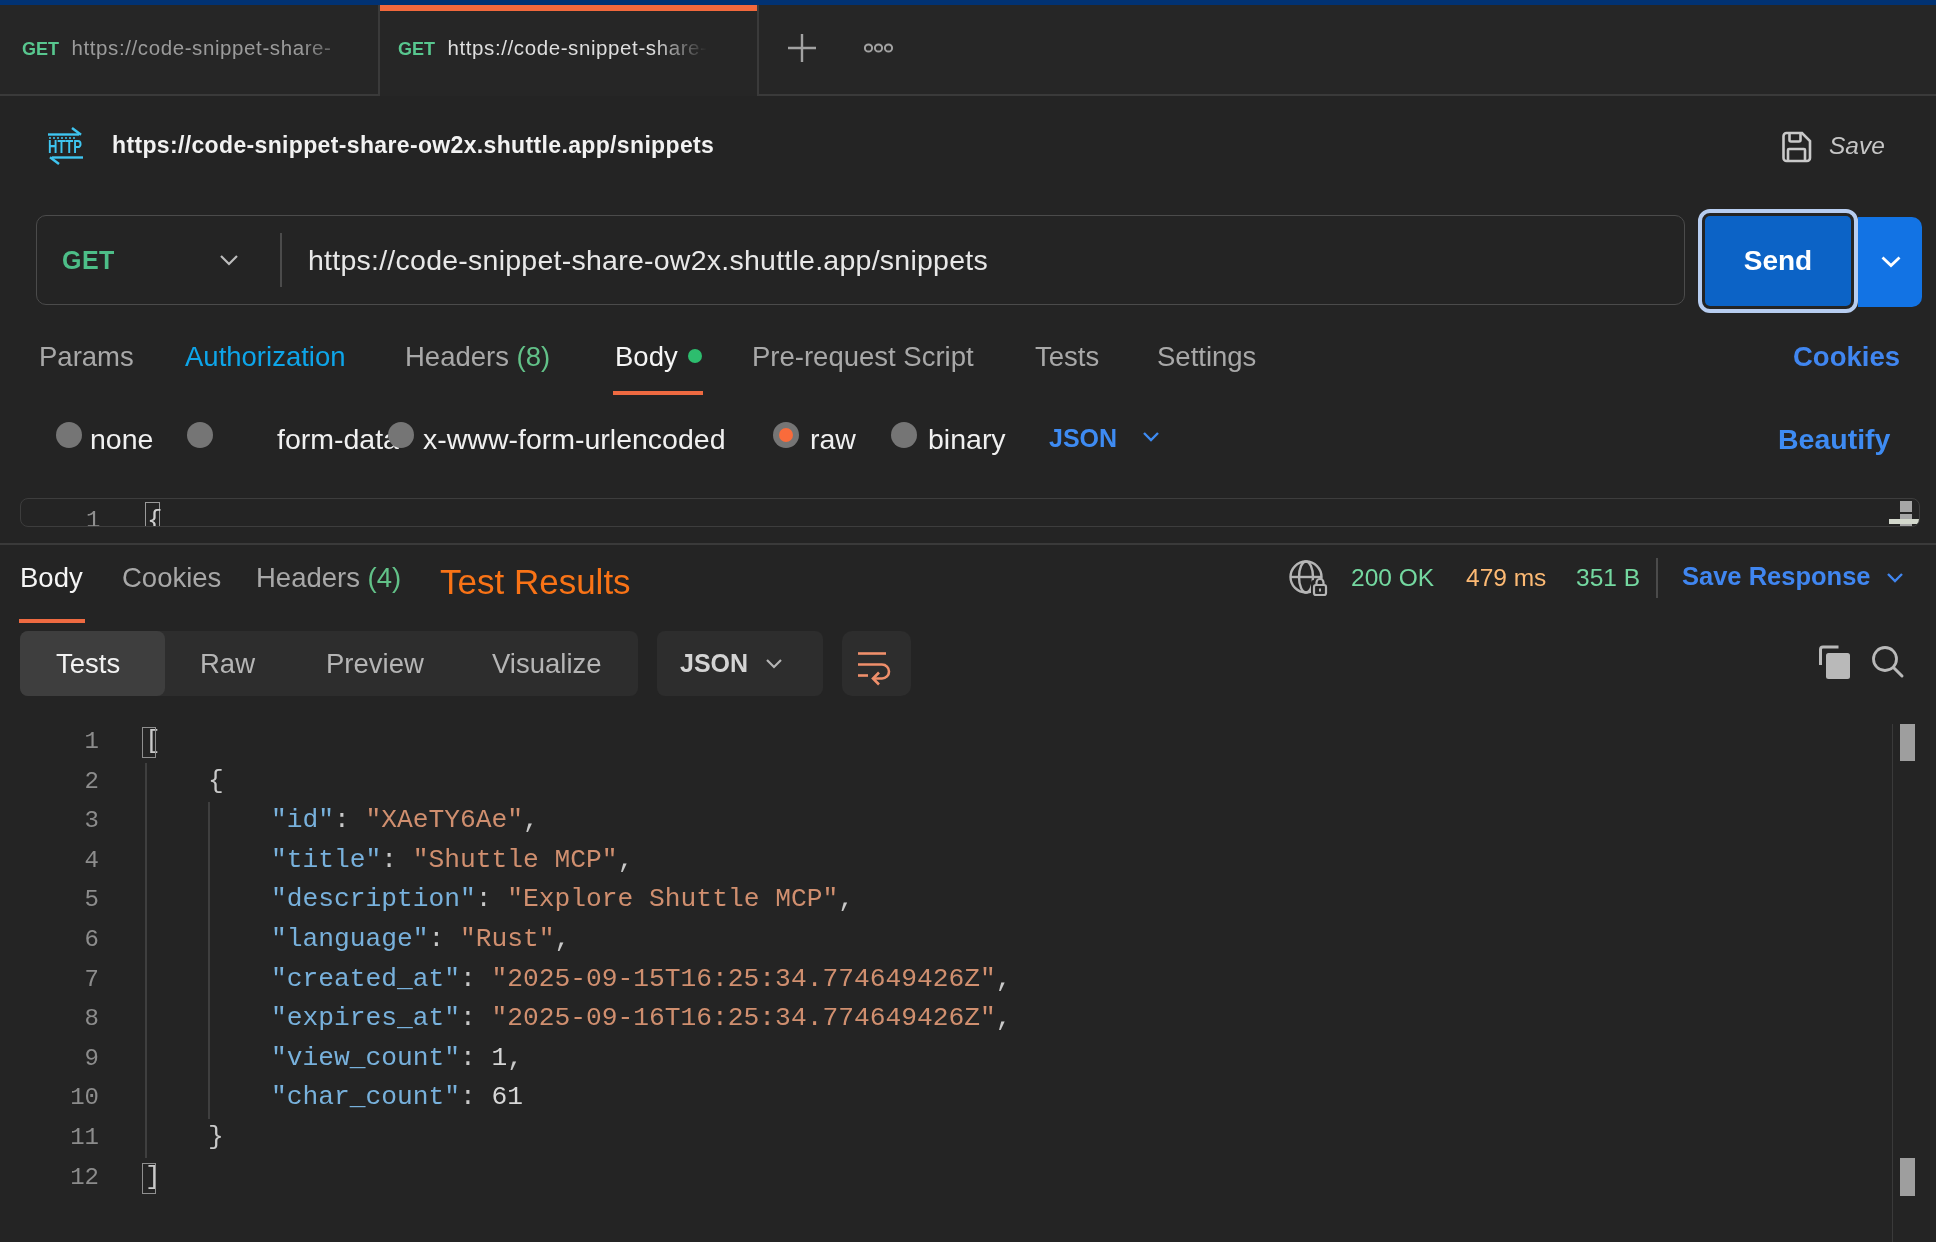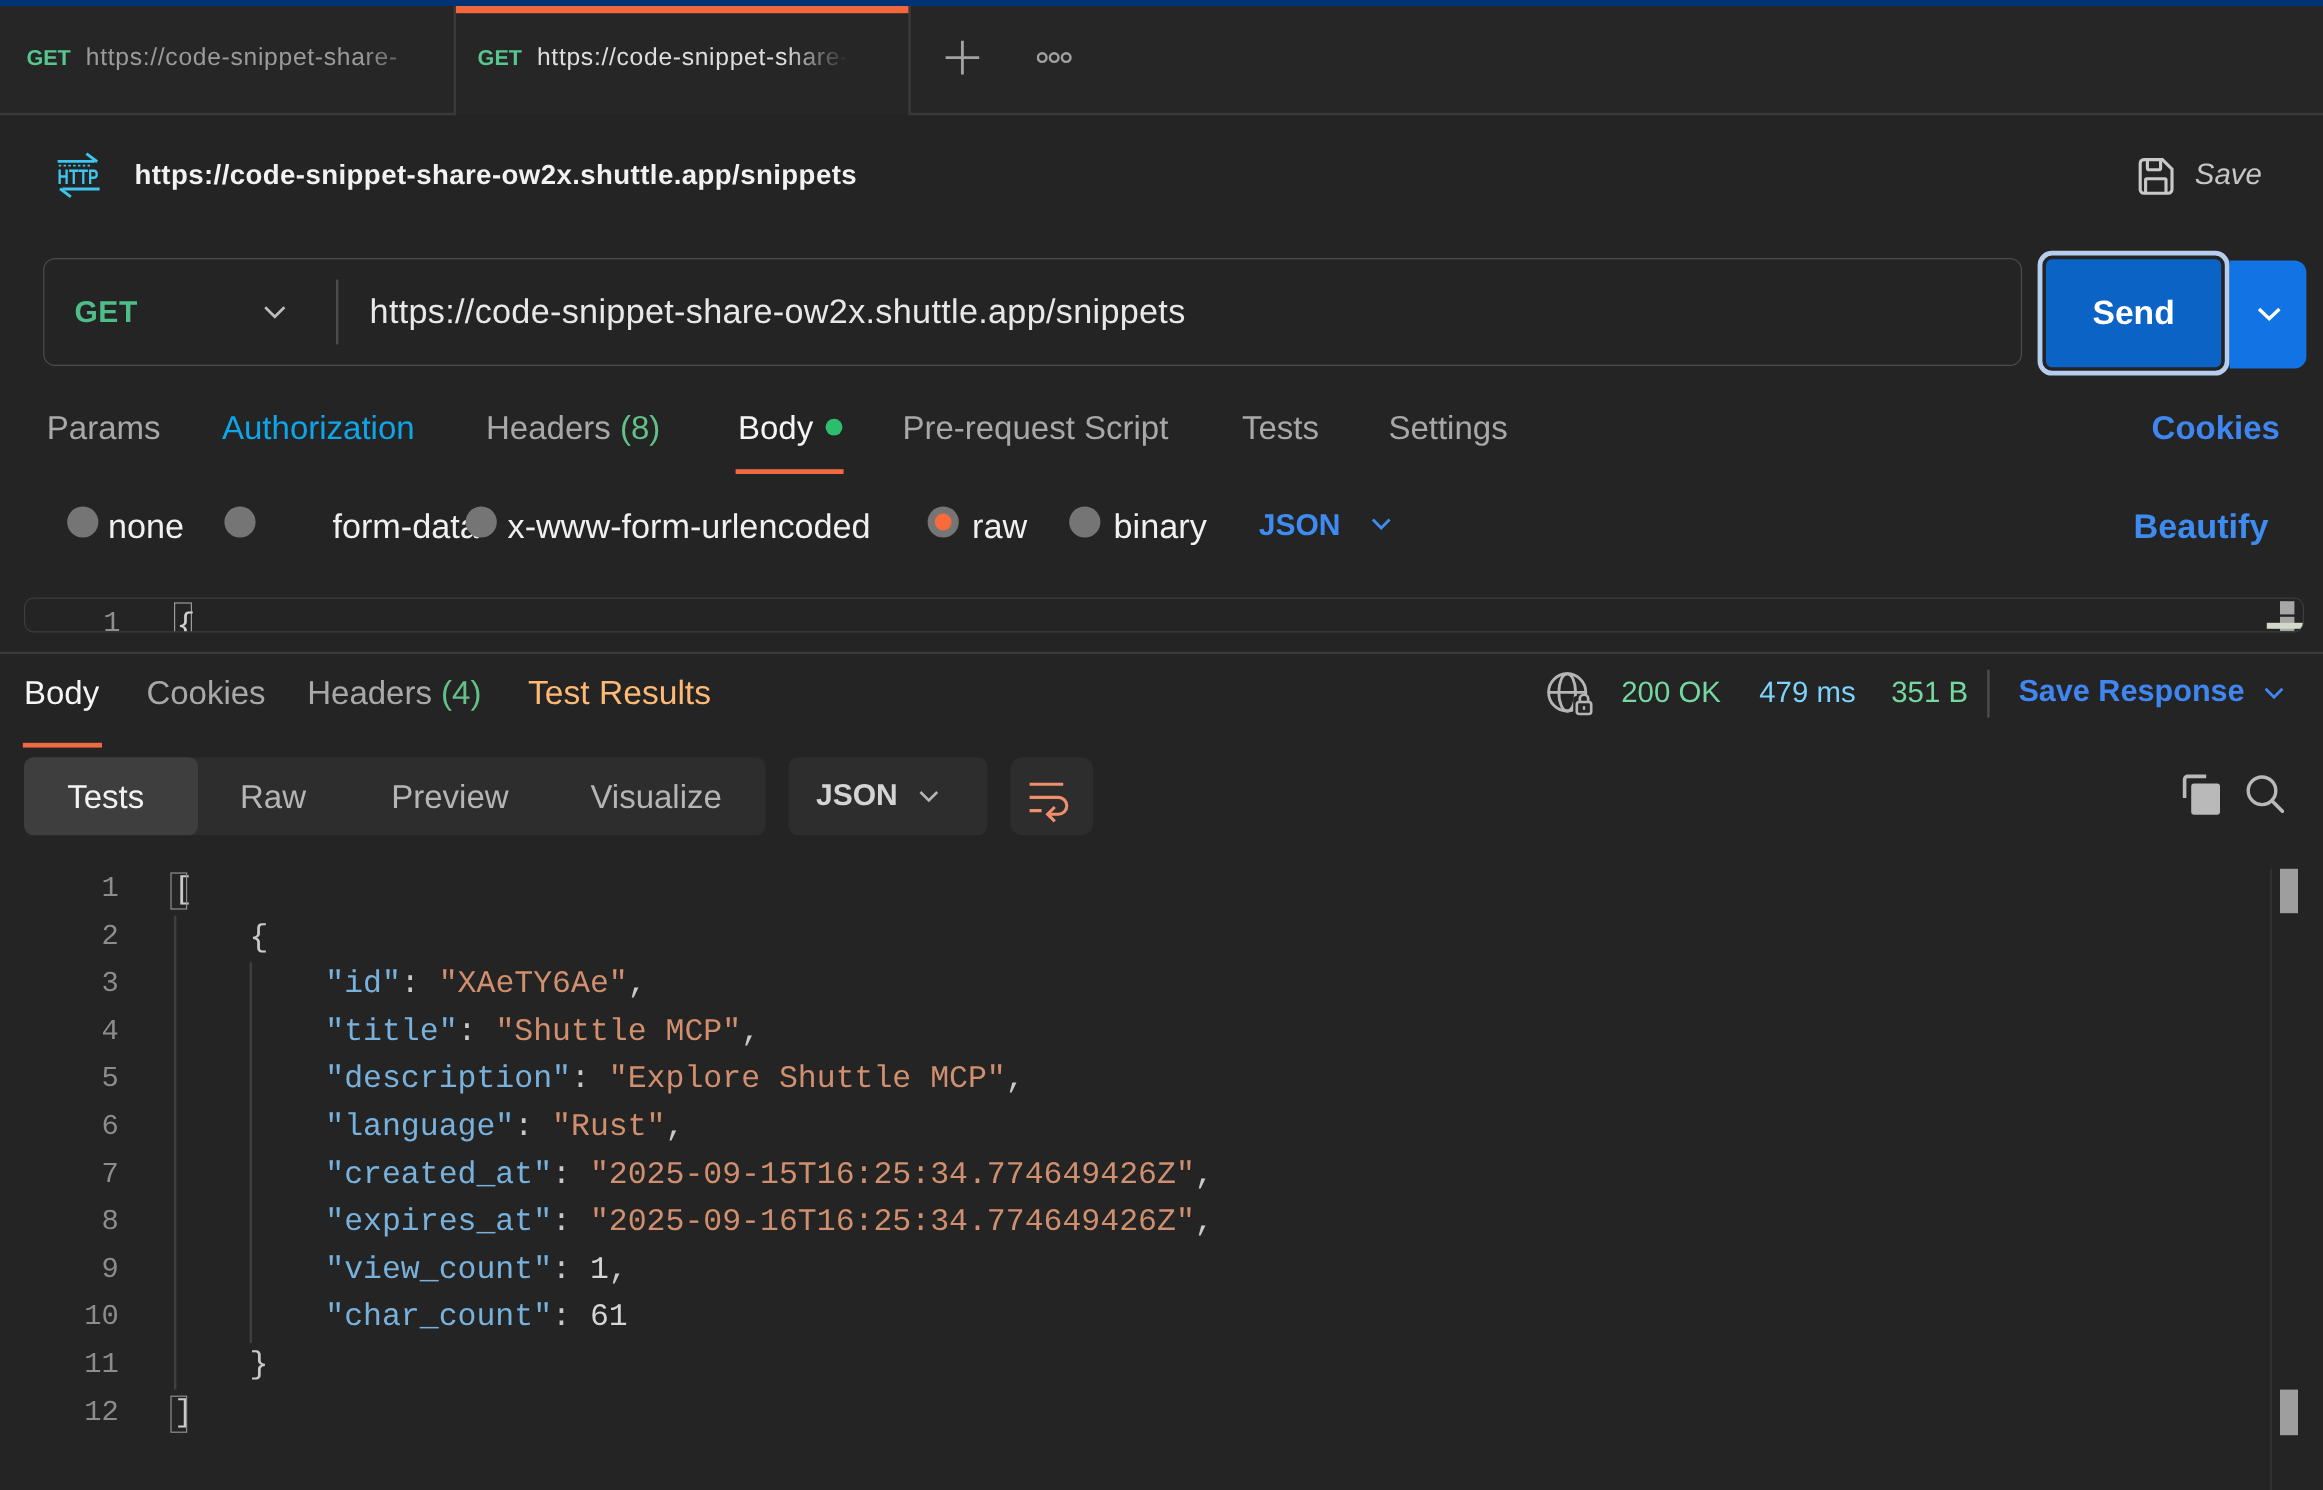--- a/index.html
+++ b/index.html
@@ -111,34 +111,34 @@
   <div class="abs" style="left:1879px;top:15px;width:12px;height:12px;background:#a6a6a6;"></div>
   <div class="abs" style="left:1868px;top:20px;width:32px;height:5px;background:#d3d8cc;"></div>
 </div>
 
 <div class="abs" style="left:0;top:543px;width:1936px;height:2px;background:#3a3a3a;"></div>
 
 <div class="abs" style="left:20px;top:562px;font-size:27.5px;color:#f5f5f5;">Body</div>
 <div class="abs" style="left:19px;top:619px;width:66px;height:4px;background:#ee6a41;"></div>
 <div class="abs" style="left:122px;top:562px;font-size:27.5px;color:#a8a8a8;">Cookies</div>
 <div class="abs" style="left:256px;top:562px;font-size:27.5px;color:#a8a8a8;">Headers <span style="color:#62c188;">(4)</span></div>
-<div class="abs" style="left:440px;top:562px;font-size:28px;color:#fdba74;">Test Results</div>
+<div class="abs" style="left:440px;top:562px;font-size:35px;color:#f97316;">Test Results</div>
 <svg class="abs" style="left:1288px;top:559px;" width="44" height="40" viewBox="0 0 44 40">
   <g stroke="#b5b5b5" stroke-width="2.4" fill="none">
     <circle cx="18" cy="18" r="15.5"></circle>
     <ellipse cx="18" cy="18" rx="7" ry="15.5"></ellipse>
     <path d="M2.5 18 H33.5"></path>
   </g>
   <rect x="23" y="21" width="17" height="17" rx="3" fill="#242424"></rect>
   <rect x="26" y="26" width="12" height="10" rx="2" stroke="#b5b5b5" stroke-width="2.2" fill="#242424"></rect>
   <path d="M28.5 26 V23.5 a3.5 3.5 0 0 1 7 0 V26" stroke="#b5b5b5" stroke-width="2.2" fill="none"></path>
   <path d="M32 29.5 v3" stroke="#b5b5b5" stroke-width="2" fill="none"></path>
 </svg>
 <div class="abs" style="left:1351px;top:564px;font-size:24.5px;color:#74d8a0;">200 OK</div>
-<div class="abs" style="left:1466px;top:564px;font-size:24.5px;color:#7dd3fc;">479 ms</div>
+<div class="abs" style="left:1466px;top:564px;font-size:24.5px;color:#fdba74;">479 ms</div>
 <div class="abs" style="left:1576px;top:564px;font-size:24.5px;color:#74d8a0;">351 B</div>
 <div class="abs" style="left:1656px;top:558px;width:1.5px;height:40px;background:#4b4b4b;"></div>
 <div class="abs" style="left:1682px;top:562px;font-size:25.5px;font-weight:700;color:#4086f0;text-align:right;">Save Response</div>
 <svg class="abs" style="left:1886px;top:572px;" width="18" height="11" viewBox="0 0 18 11">
   <path d="M2 2 L9 9 L16 2" stroke="#4086f0" stroke-width="2.4" fill="none"></path>
 </svg>
 
 <div class="abs" style="left:20px;top:631px;width:618px;height:65px;background:#2d2d2d;border-radius:8px;"></div>
 <div class="abs" style="left:20px;top:631px;width:145px;height:65px;background:#3e3e3e;border-radius:8px;"></div>
 <div class="abs" style="left:56px;top:648px;font-size:27.5px;color:#f2f2f2;">Tests</div>

